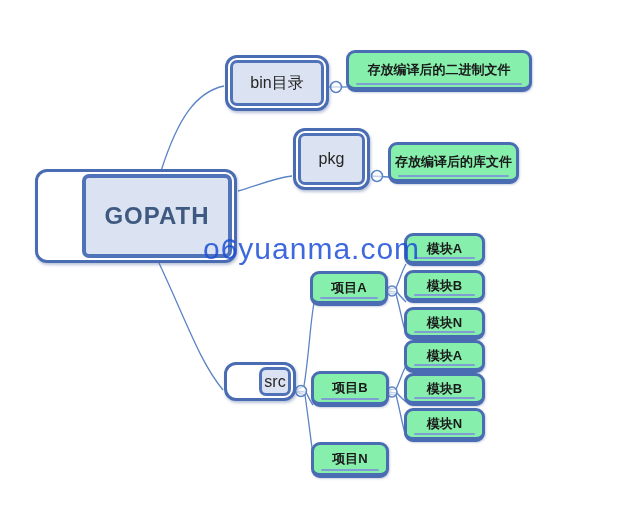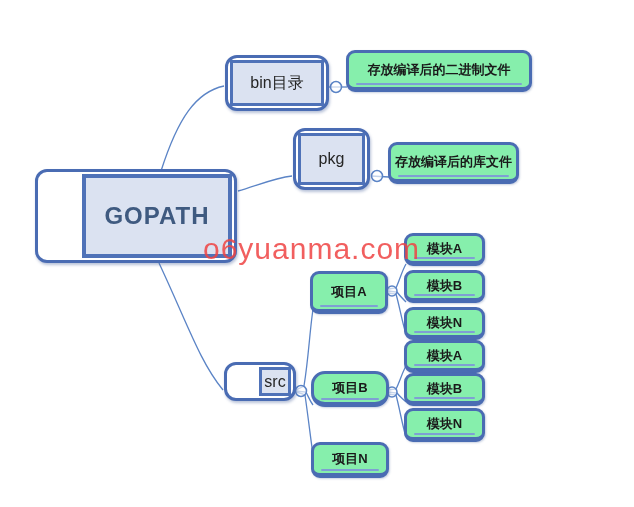--- a/index.html
+++ b/index.html
@@ -9,42 +9,42 @@
   }
   .connector-layer{position:absolute;left:0;top:0;z-index:1;}
   
   .node{
     position:absolute;z-index:2;box-sizing:border-box;
     border:3px solid #4a6cb3;border-radius:12px;background:#ffffff;
     padding:2px;box-shadow:1px 2px 3px rgba(80,105,160,.40);
   }
   .node-inner{
     box-sizing:border-box;width:100%;height:100%;
-    border:3px solid #4f72b8;border-radius:0;background:#dbe2f1;
+    border:3px solid #4f72b8;border-radius:7px;background:#dbe2f1;
     display:flex;align-items:center;justify-content:center;
   }
   .node-label{color:#262626;font-size:16px;font-weight:500;white-space:nowrap;}
   .root .node-inner{border-width:4px;}
   .root-label{color:#3f5a80;font-size:24px;font-weight:bold;letter-spacing:1px;}
   
   .leaf{
     position:absolute;z-index:2;box-sizing:border-box;
     border:3px solid #4a6cb3;border-bottom-width:5px;border-radius:9px;background:#86efac;
     display:flex;align-items:center;justify-content:center;
     box-shadow:1px 1px 2px rgba(80,105,160,.30);
   }
   .leaf::after{
     content:"";position:absolute;left:7px;right:7px;bottom:2px;height:2px;
     background:#7f9fd4;border-radius:1px;
   }
   .leaf-label{color:#1a1a1a;font-size:13px;font-weight:600;white-space:nowrap;}
   
   .watermark{
     position:absolute;z-index:6;left:203px;top:232px;
-    font-size:30px;letter-spacing:1px;color:#ef4444;opacity:.85;
+    font-size:30px;letter-spacing:1px;color:#1d4ed8;opacity:.85;
     font-weight:500;pointer-events:none;white-space:nowrap;
   }
 </style>
 </head>
 <body>
 
 <div class="canvas">
 
   <svg class="connector-layer" width="634" height="507" viewBox="0 0 634 507">
     <g stroke="#5b84c6" stroke-width="1.3" fill="none">
@@ -95,24 +95,24 @@
   <div class="leaf" style="left:388px;top:142px;width:131px;height:42px;">
     <span class="leaf-label">存放编译后的库文件</span>
   </div>
 
   <div class="node" style="left:224px;top:362px;width:72px;height:39px;padding-left:32px;">
     <div class="node-inner">
       <span class="node-label">src</span>
     </div>
   </div>
 
-  <div class="leaf" style="left:310px;top:271px;width:78px;height:43px;">
+  <div class="leaf" style="left:310px;top:271px;width:78px;height:35px;">
     <span class="leaf-label">项目A</span>
   </div>
-  <div class="leaf" style="left:311px;top:371px;width:78px;height:36px;border-radius:14px;">
+  <div class="leaf" style="left:311px;top:371px;width:78px;height:36px;">
     <span class="leaf-label">项目B</span>
   </div>
   <div class="leaf" style="left:311px;top:442px;width:78px;height:36px;">
     <span class="leaf-label">项目N</span>
   </div>
 
   <div class="leaf" style="left:404px;top:233px;width:81px;height:33px;">
     <span class="leaf-label">模块A</span>
   </div>
   <div class="leaf" style="left:404px;top:270px;width:81px;height:33px;">

